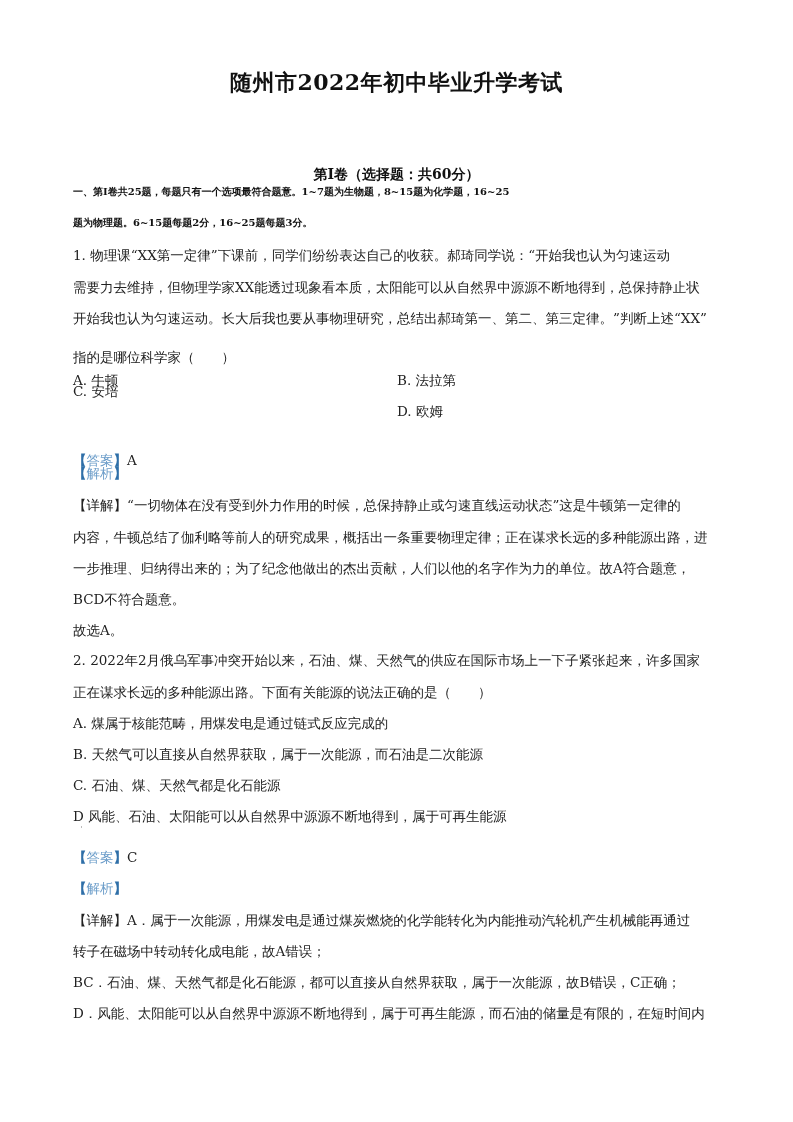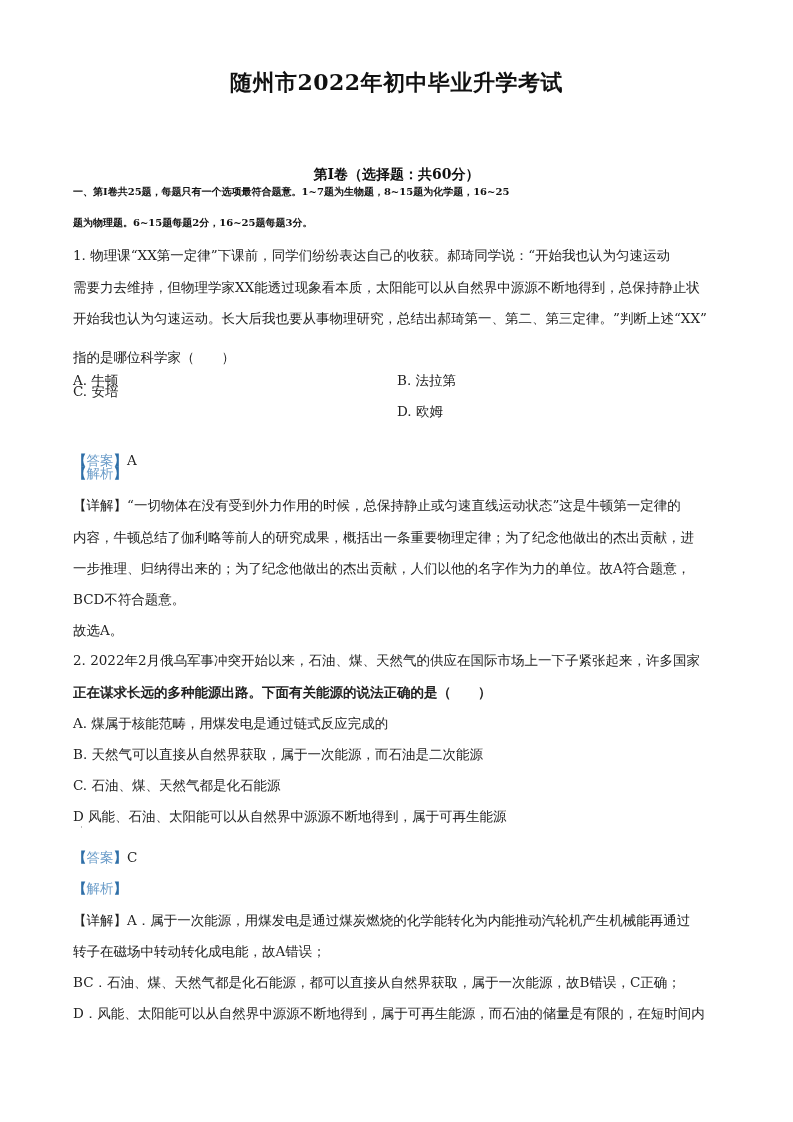--- a/index.html
+++ b/index.html
@@ -52,29 +52,29 @@
     <div class="line" style="top:433px;margin-top:18px;">
       <span class="tag-bracket">【</span><span class="tag-text">答案</span><span class="tag-bracket">】</span><span class="ans">A</span>
     </div>
     <div class="line" style="top:464px;">
       <span class="tag-bracket">【</span><span class="tag-text">解析</span><span class="tag-bracket">】</span>
     </div>
 
     <div class="line" style="top:496px;">
       <span>【</span><span>详解</span><span>】</span><span>“一切物体在没有受到外力作用的时候，总保持静止或匀速直线运动状态”这是牛顿第一定律的</span>
     </div>
-    <div class="line" style="top:528px;">内容，牛顿总结了伽利略等前人的研究成果，概括出一条重要物理定律；为了纪念他做出的杰出贡献，进</div>
+    <div class="line" style="top:528px;">内容，牛顿总结了伽利略等前人的研究成果，概括出一条重要物理定律；正在谋求长远的多种能源出路，进</div>
     <div class="line" style="top:559px;">一步推理、归纳得出来的；为了纪念他做出的杰出贡献，人们以他的名字作为力的单位。故A符合题意，</div>
     <div class="line" style="top:590px;">BCD不符合题意。</div>
     <div class="line" style="top:621px;">故选A。</div>
   </div>
 
   <div>
     <div class="line" style="top:651px;">2. 2022年2月俄乌军事冲突开始以来，石油、煤、天然气的供应在国际市场上一下子紧张起来，许多国家</div>
-    <div class="line" style="top:683px;font-weight:bold;">正在谋求长远的多种能源出路。下面有关能源的说法正确的是（　　）</div>
+    <div class="line" style="top:683px;">正在谋求长远的多种能源出路。下面有关能源的说法正确的是（　　）</div>
 
     <div class="line" style="top:714px;text-align:center;">A.  煤属于核能范畴，用煤发电是通过链式反应完成的</div>
     <div class="line" style="top:745px;">B.  天然气可以直接从自然界获取，属于一次能源，而石油是二次能源</div>
     <div class="line" style="top:776px;">C.  石油、煤、天然气都是化石能源</div>
     <div class="line" style="top:807px;">D  风能、石油、太阳能可以从自然界中源源不断地得到，属于可再生能源</div>
     <div class="dot"></div>
 
     <div class="line" style="top:848px;">
       <span class="tag-bracket">【</span><span class="tag-text">答案</span><span class="tag-bracket">】</span><span class="ans">C</span>
     </div>

